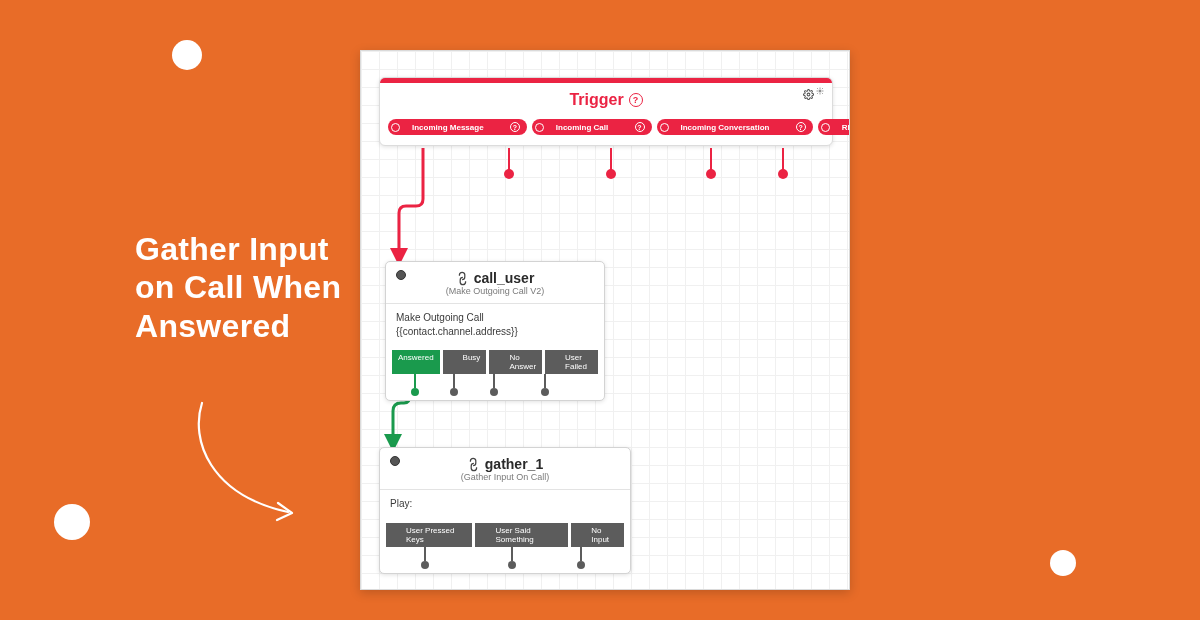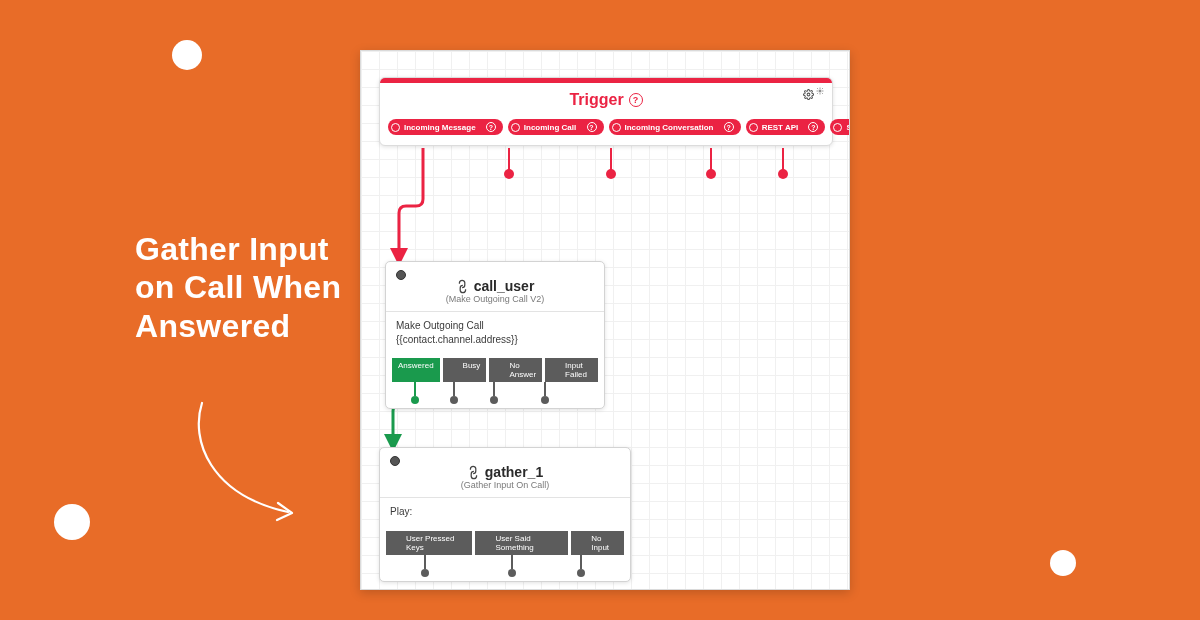--- a/index.html
+++ b/index.html
@@ -35,36 +35,36 @@
   .trigger-title { text-align:right; color:#eb2343; font-size:16px; font-weight:600; padding:8px 0 4px; display:flex; align-items:center; justify-content:center; gap:5px; position:relative;}
   .help-dot { display:inline-flex; align-items:center; justify-content:center; width:14px; height:14px; border:1.6px solid #eb2343; border-radius:50%; color:#eb2343; font-size:9px; font-weight:700; }
   .help-dot.white { border-color:#fff; color:#fff; }
   .gear-pair { position:absolute; right:8px; top:6px; color:#555; display:flex; gap:2px; }
 
   .trigger-pills {
     display:flex; gap:5px; padding:6px 8px 10px; justify-content:space-between;
   }
   .pill {
     background:#eb2343; color:#fff; border-radius:10px; font-size:8px;
-    font-weight:600; padding:3px 7px 3px 3px; display:inline-flex; align-items:center; gap:4px;
+    font-weight:600; padding:3px 7px 3px 3px; display:inline-flex; align-items:center; gap:12px;
     white-space:nowrap;
   }
   .pill .ring { width:9px; height:9px; border:1.5px solid #fff; border-radius:50%; display:inline-block; }
   .anchor-stem { width:2px; height:22px; background:#eb2343; }
   .anchor-ball { width:10px; height:10px; background:#eb2343; border-radius:50%; margin-top:-1px;}
 
   
   .widget {
     position:absolute; width:220px; background:#fff;
     border:1px solid #d3d3d3; border-radius:5px;
     box-shadow:0 1px 4px rgba(0,0,0,.12);
   }
   .widget-head { padding:8px 8px 2px; position:relative; }
   .widget-head .incoming { position:absolute; width:10px; height:10px; border-radius:50%; background:#555; top:8px; left:10px; border:1px solid #333; }
-  .widget-title { text-align:left; font-weight:700; font-size:14px; color:#2a2a2a; display:flex; align-items:center; justify-content:center; gap:5px;margin-top:8px;}
+  .widget-title { text-align:left; font-weight:700; font-size:14px; color:#2a2a2a; display:flex; align-items:center; justify-content:center; gap:5px;}
   .widget-sub { text-align:center; font-size:9px; color:#7a7a7a; padding-bottom:5px;}
   .widget-body { border-top:1px solid #e3e3e3; padding:7px 10px; font-size:10px; color:#3a3a3a; line-height:1.35; }
   .widget-outs { display:flex; gap:3px; padding:5px 6px 0; }
   .tag {
     color:#fff; font-size:8px; font-weight:500;
     padding:3px 6px; border-radius:0; display:inline-block;
   }
   .tag.gray { background:#5c5c5c;padding-left:20px; }
   .tag.green { background:#1a9a4d; }
 
@@ -170,21 +170,21 @@
         <div class="widget-sub">(Make Outgoing Call V2)</div>
       </div>
       <div class="widget-body">
         <div>Make Outgoing Call</div>
         <div>{{contact.channel.address}}</div>
       </div>
       <div class="widget-outs">
         <span class="tag green">Answered</span>
         <span class="tag gray">Busy</span>
         <span class="tag gray">No Answer</span>
-        <span class="tag gray">Input Failed</span>
+        <span class="tag gray">User Failed</span>
       </div>
       <div class="out-legs">
         <div class="leg" style="width:46px">
               <div class="stem green"></div>
               <div class="ball green"></div>
             </div>
         <div class="leg" style="width:26px">
               <div class="stem gray"></div>
               <div class="ball gray"></div>
             </div>

